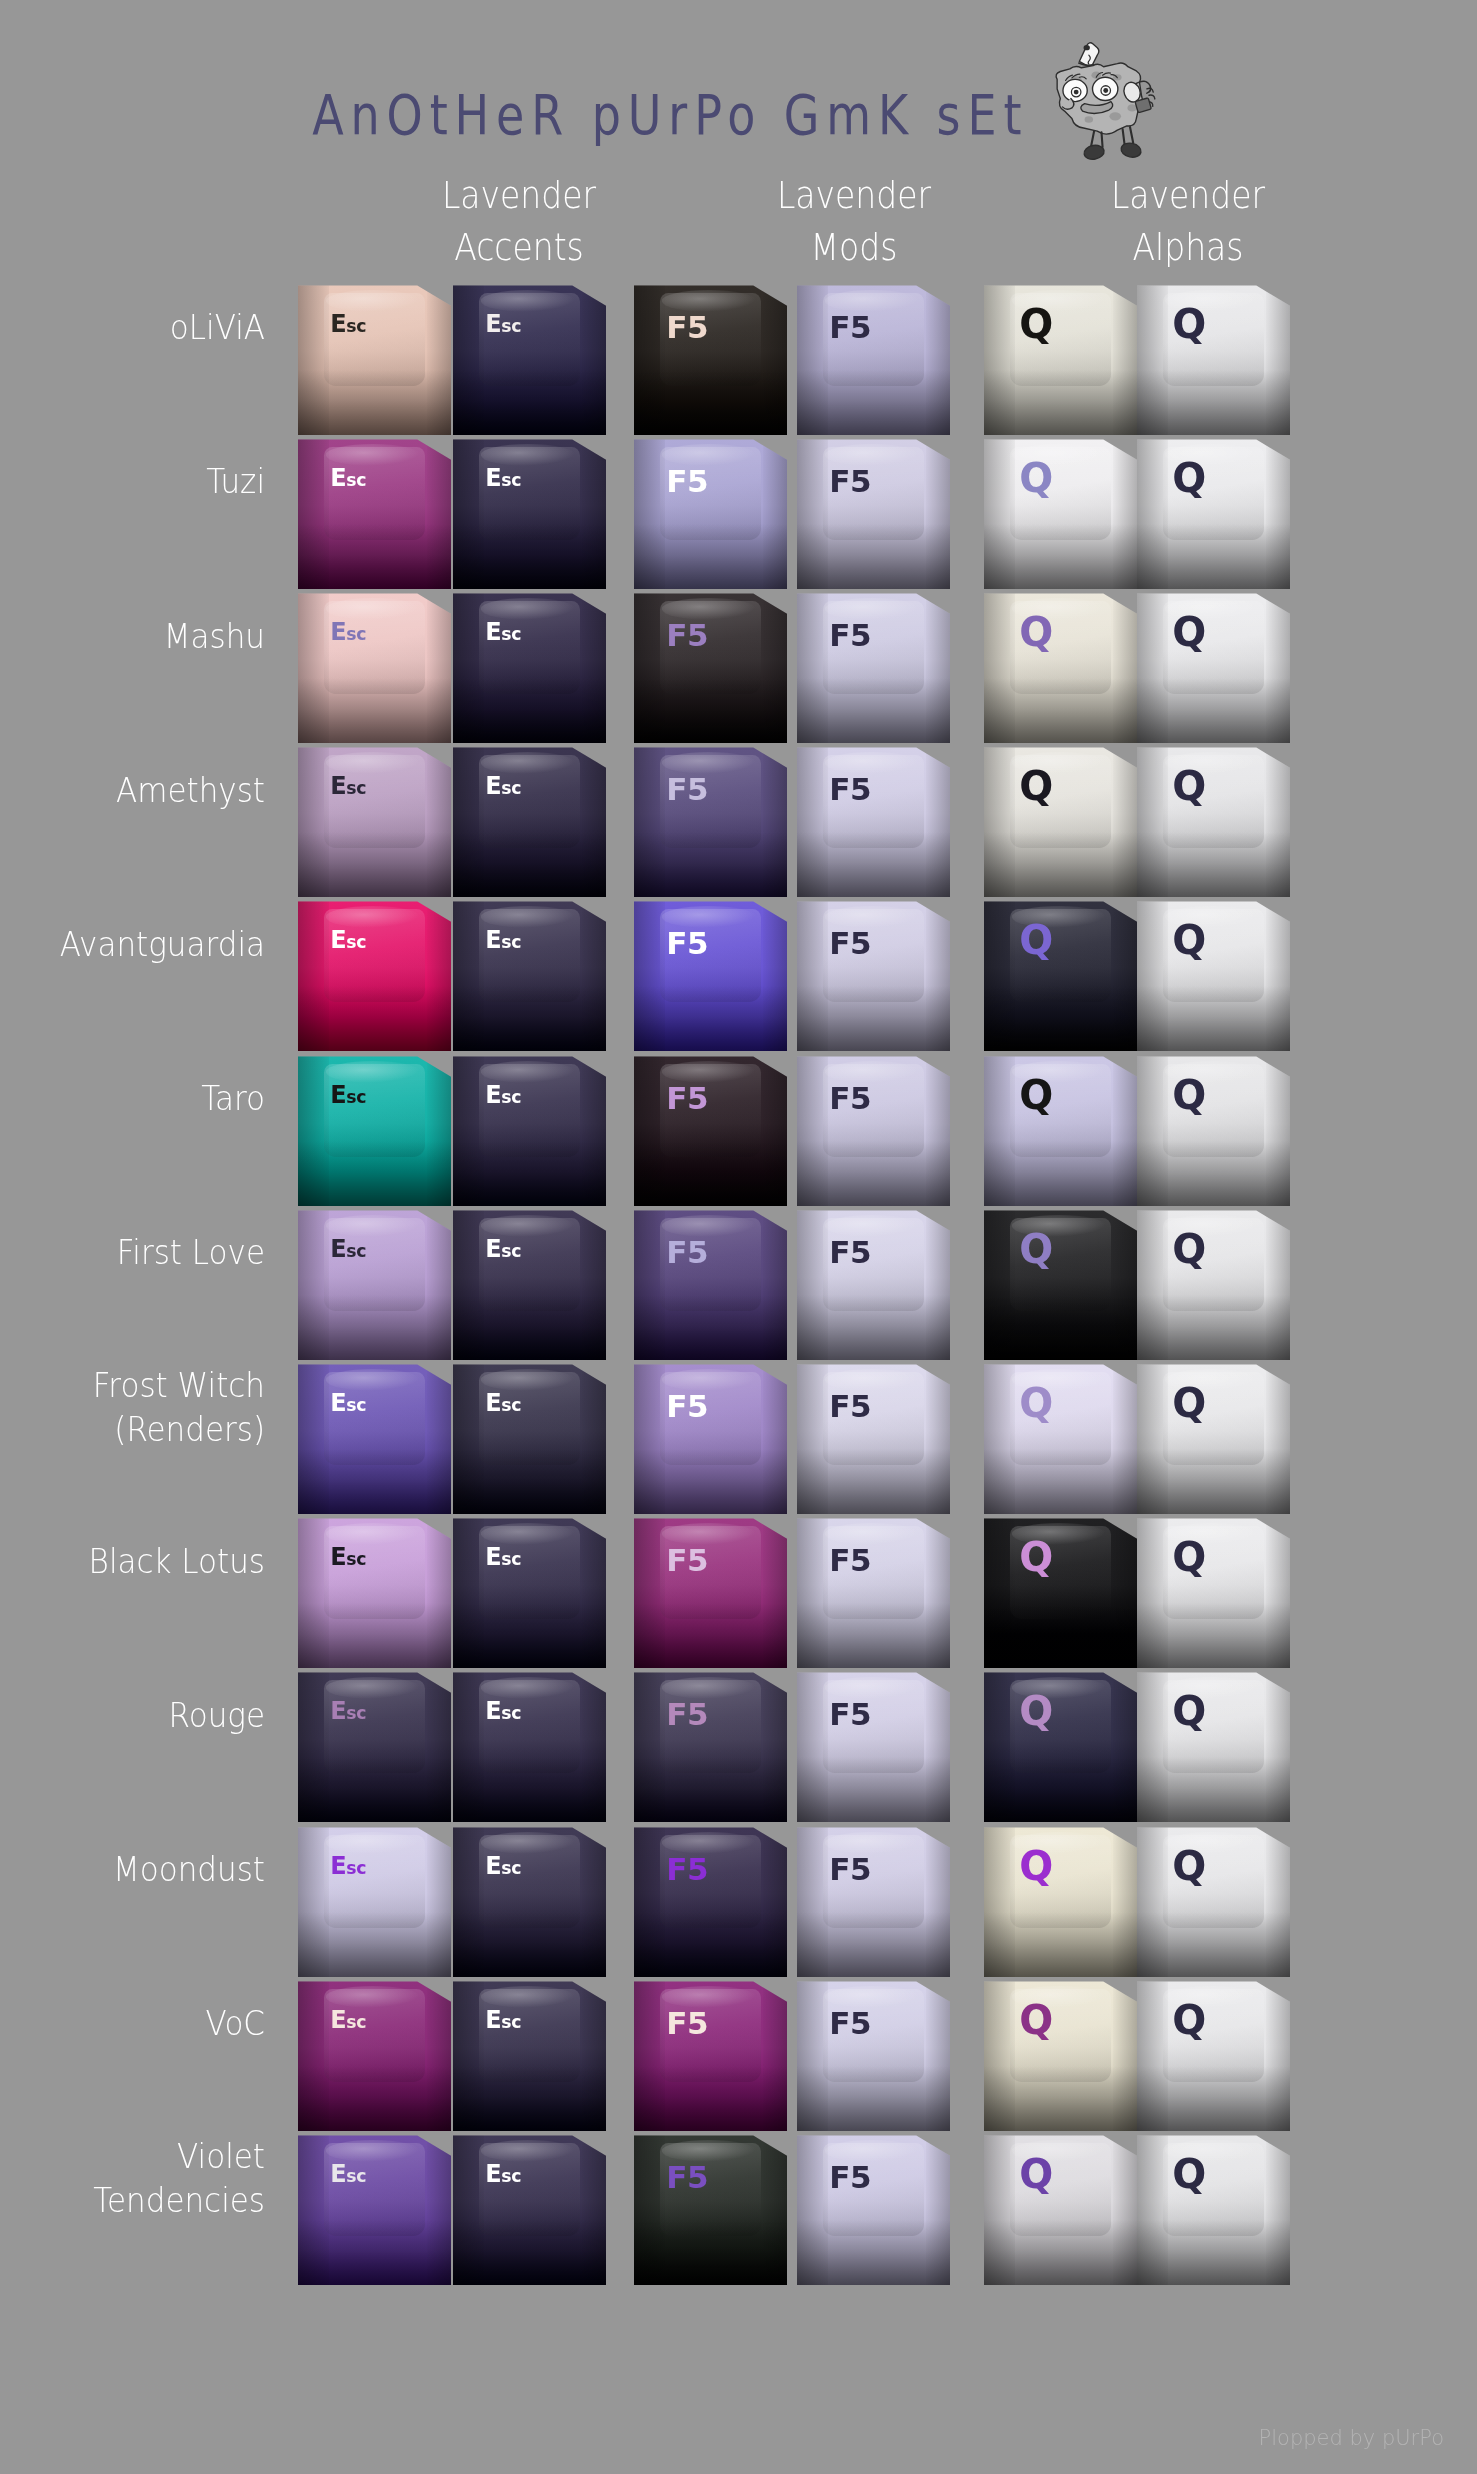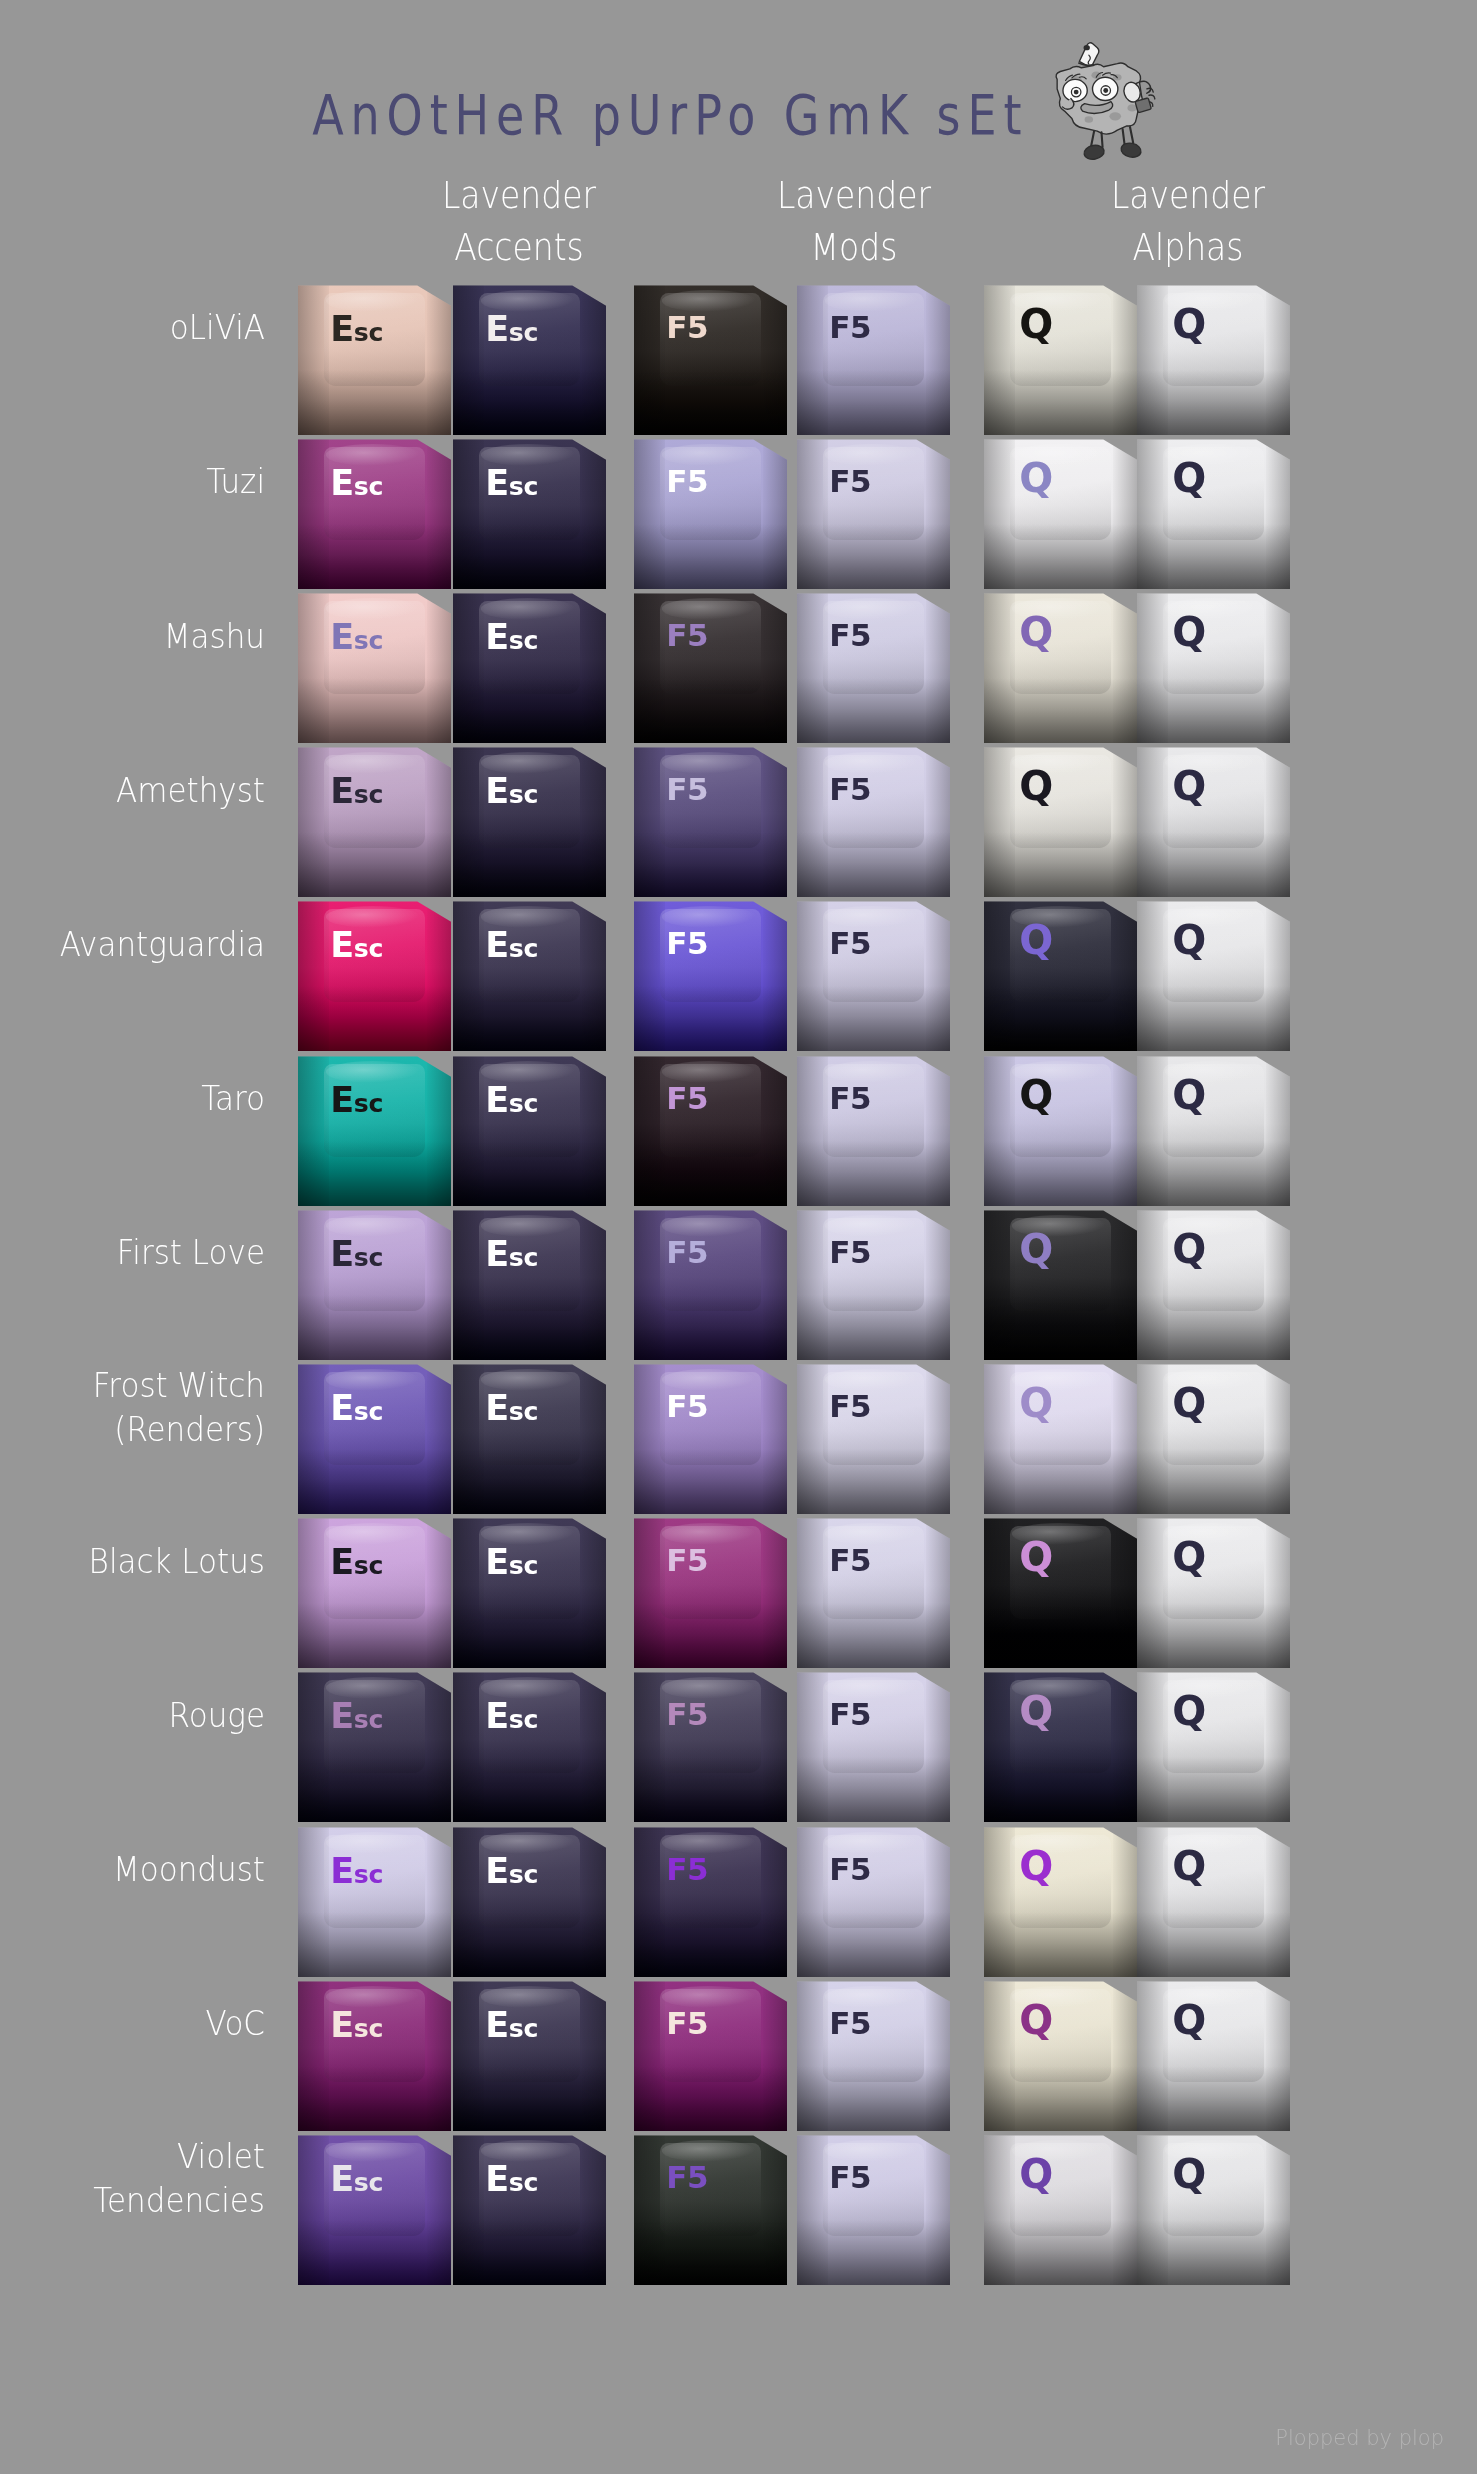--- a/index.html
+++ b/index.html
@@ -131,21 +131,21 @@
   .kc-legend {
     position: absolute;
     left: 21%;
     top: 20%;
     font-family: "DejaVu Sans", sans-serif;
     font-weight: 700;
     line-height: 1;
     white-space: nowrap;
     letter-spacing: -0.3px;
   }
-  .kc-legend.esc { font-size: 35px; }
+  .kc-legend.esc { font-size: 24px; }
   .kc-legend.f5  { font-size: 31px; }
   .kc-legend.q   { font-size: 40px; left: 23%; top: 15%; }
 
   
   #watermark {
     position: absolute;
     right: 33px;
     bottom: 25.4px;
     color: #b4b4b4;
     font-size: 21px;
@@ -1024,16 +1024,16 @@
           <div class="kc-side-l"></div>
           <div class="kc-side-r"></div>
           <div class="kc-top"></div>
           <div class="kc-gloss"></div>
           <div class="kc-shadow-b"></div>
         </div>
         <div class="kc-legend q" style="color: rgb(44, 42, 67);">Q</div>
       </div>
     </div>
 
-  <div id="watermark">Plopped by plop</div>
+  <div id="watermark">Plopped by pUrPo</div>
 
 </div>
 
 
 </body></html>

